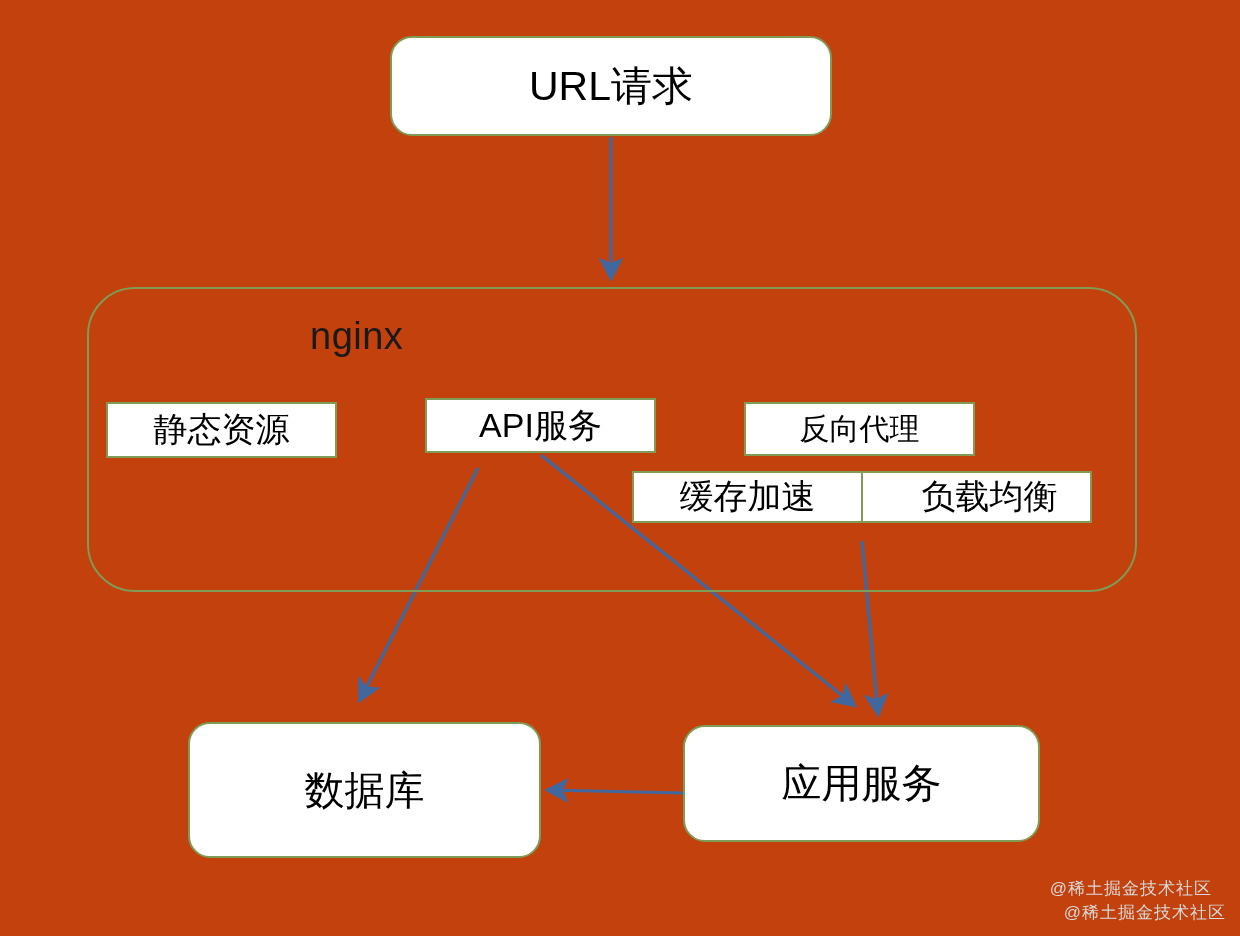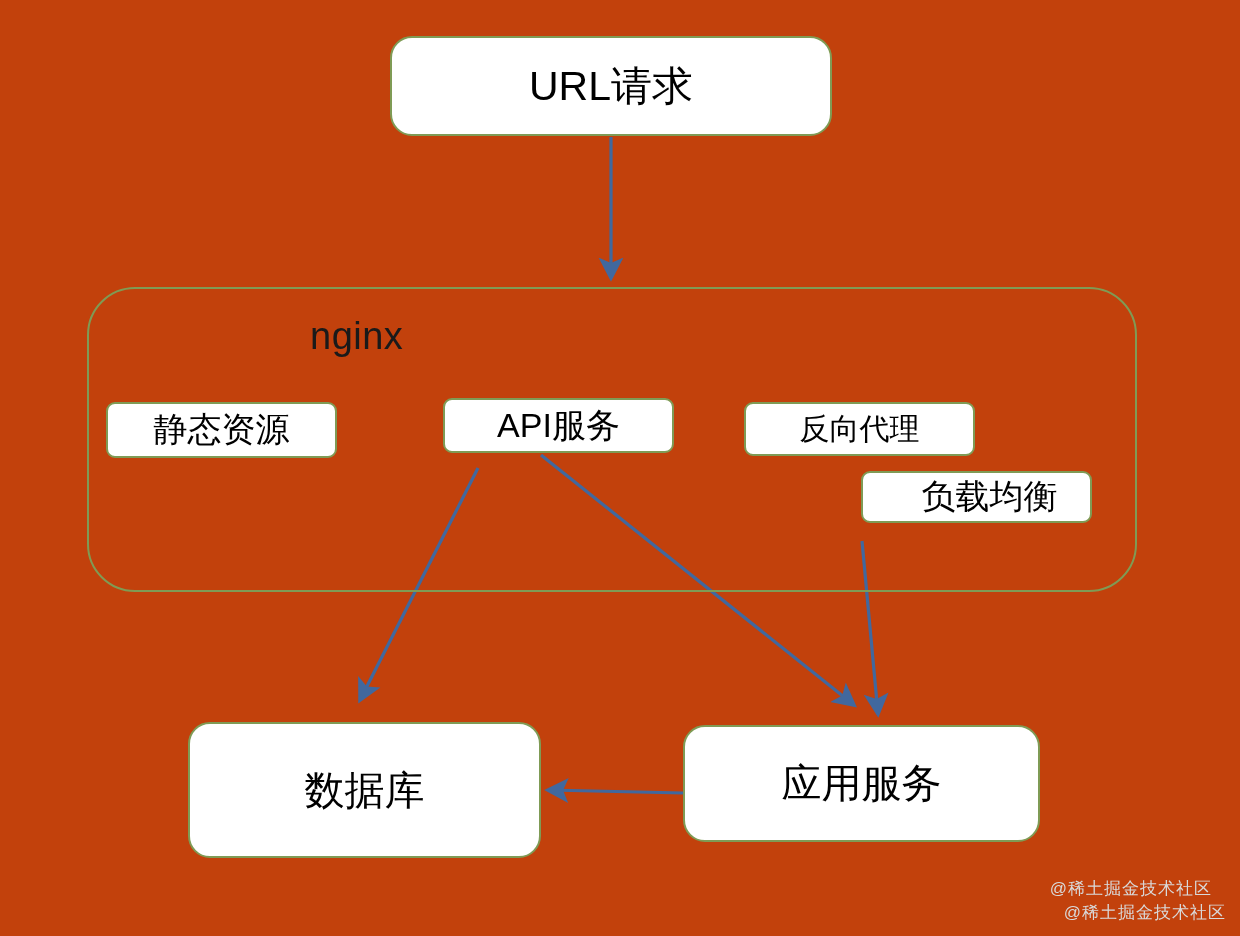--- a/index.html
+++ b/index.html
@@ -34,21 +34,21 @@
     background: #ffffff;
     border: 2px solid #7f9b55;
     display: flex;
     align-items: center;
     justify-content: center;
     color: #000000;
     white-space: nowrap;
   }
   .node.rounded-lg { border-radius: 22px; }
   .node.rounded-xl { border-radius: 48px; }
-  .node.sharp { border-radius: 9px; }
+  .node.sharp { border-radius: 0; }
   .node.plain-bg { background: transparent; }
 
   
   #node-url {
     left: 390px; top: 36px; width: 442px; height: 100px;
     font-size: 41px;
   }
   #node-nginx-group {
     left: 87px; top: 287px; width: 1050px; height: 305px;
     border-radius: 48px;
@@ -68,21 +68,21 @@
     bottom: -3px;
     width: 92px;
     height: 6px;
     overflow: hidden;
   }
   #node-static {
     left: 106px; top: 402px; width: 231px; height: 56px;
     font-size: 34px;
   }
   #node-api {
-    left: 443px; top: 398px; width: 231px; height: 55px;
+    left: 425px; top: 398px; width: 231px; height: 55px;
     font-size: 34px;
   }
   #node-proxy {
     left: 744px; top: 402px; width: 231px; height: 54px;
     font-size: 30px;
   }
   #node-cache {
     left: 632px; top: 471px; width: 231px; height: 52px;
     font-size: 34px;
   }
@@ -155,20 +155,23 @@
   </div>
 
   <div class="node sharp" id="node-api">
     <span>API服务</span>
   </div>
 
   <div class="node sharp" id="node-proxy">
     <span>反向代理</span>
   </div>
 
+  <div class="node sharp" id="node-cache">
+    <span>缓存加速</span>
+  </div>
 
   <div class="node sharp" id="node-lb">
     <span>负载均衡</span>
   </div>
 
   <div class="node rounded-lg" id="node-db">
     <span>数据库</span>
   </div>
 
   <div class="node rounded-lg" id="node-app">

